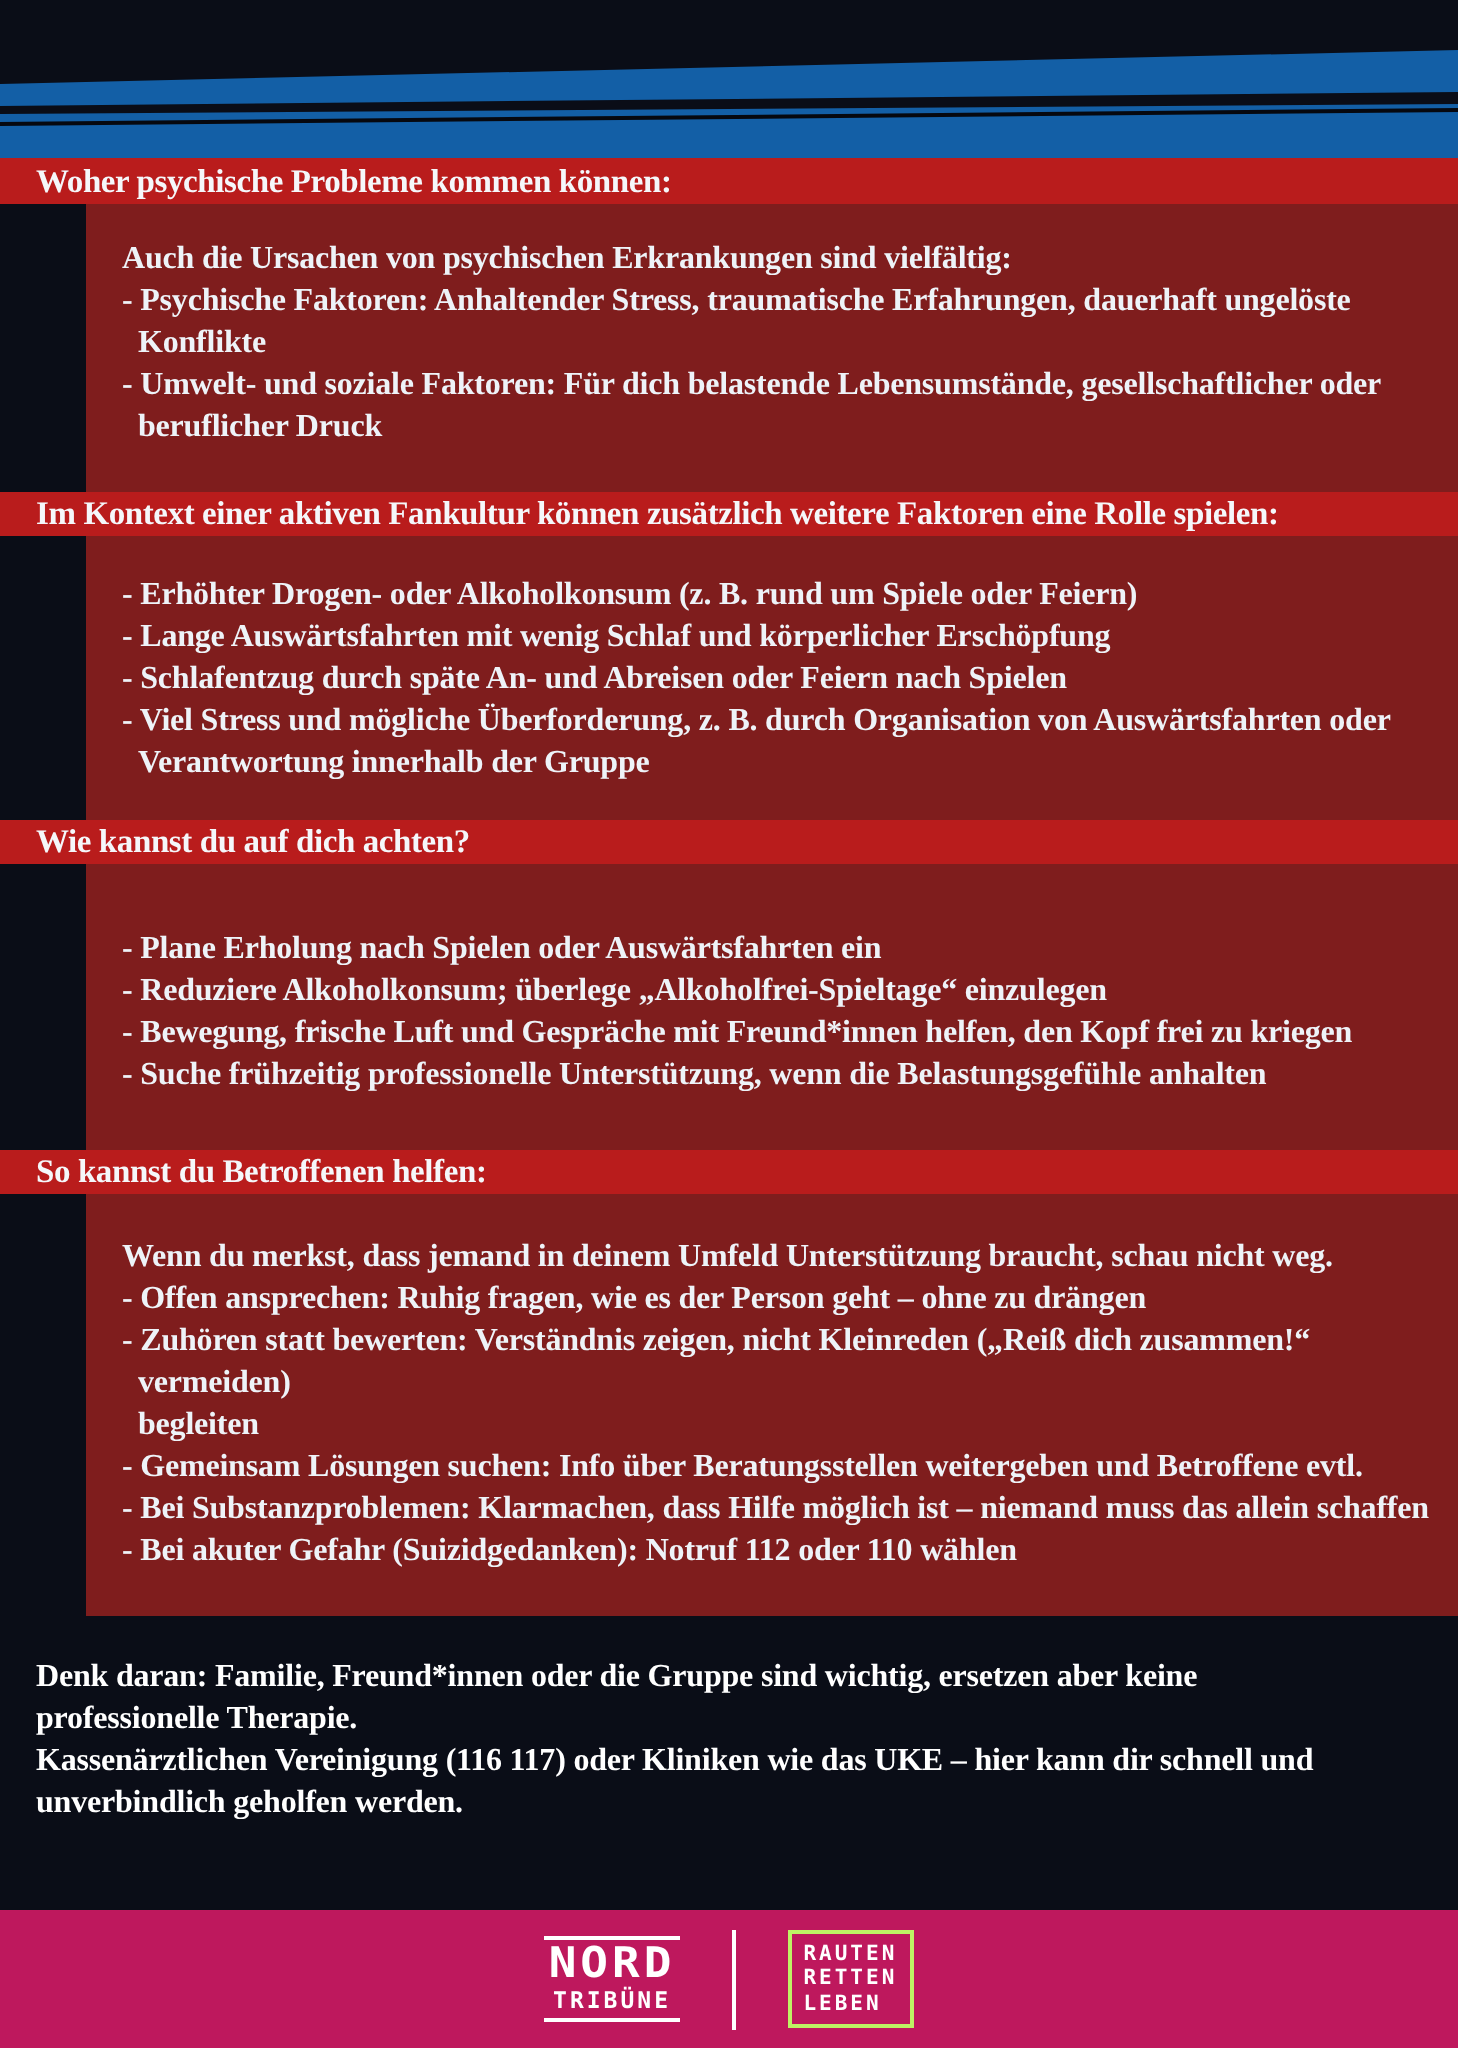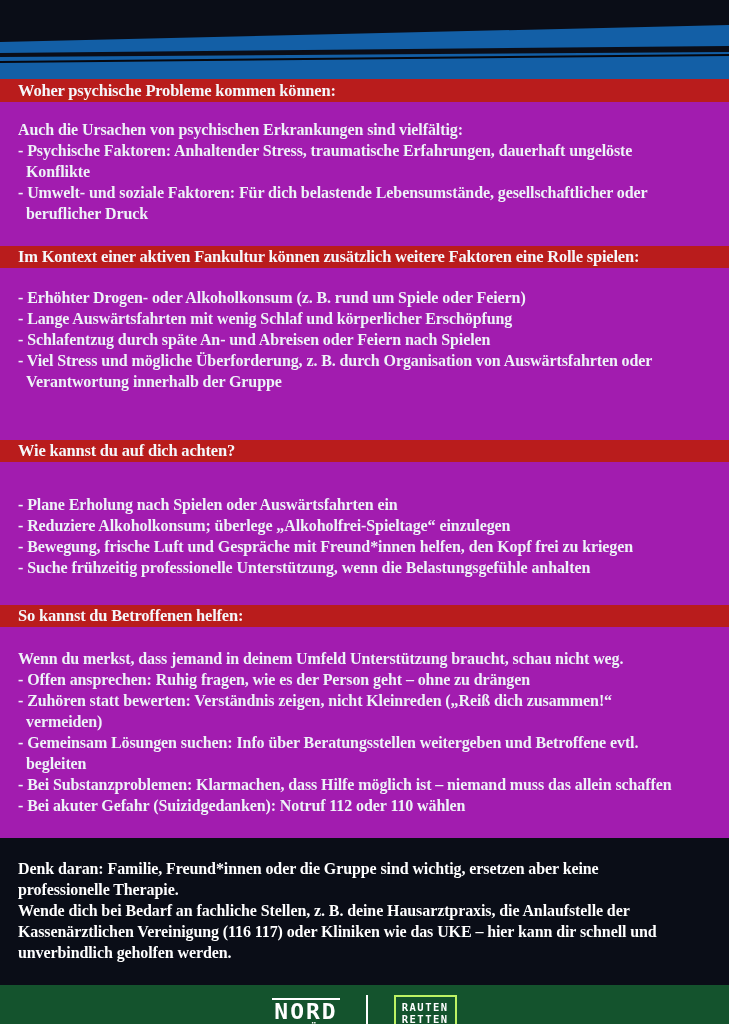--- a/index.html
+++ b/index.html
@@ -25,56 +25,57 @@
   .bar h2{
     margin:0;
     font-size:16.5px;
     font-weight:700;
     letter-spacing:-0.2px;
     color:#f5f7fa;
     white-space:nowrap;
   }
   
   .body{
-    background:#a21caf;
+    background:#7f1d1d;
     padding:0 16px 0 18px;
     box-sizing:border-box;
     overflow:hidden;
     color:#eef3f8;
     font-size:16px;
     font-weight:700;
     letter-spacing:-0.1px;
+    margin-left:43px;
   }
   .body .line{
     line-height:21px;
     white-space:nowrap;
   }
   .body .line.cont{padding-left:8px;}
   .b1{height:144px;padding-top:17px;}
-  .b2{height:172px;padding-top:19px;}
+  .b2{height:142px;padding-top:19px;}
   .b3{height:143px;padding-top:32px;}
   .b4{height:211px;padding-top:21px;}
   .bar2{height:22px;align-items:center;}
   
   .note{
     height:147px;
     background:#0a0d17;
     padding:20px 16px 0 18px;
     box-sizing:border-box;
     overflow:hidden;
     color:#ffffff;
     font-size:16px;
     font-weight:700;
     letter-spacing:-0.1px;
   }
   .note .line{line-height:21px;white-space:nowrap;}
   
   .footer{
     height:69px;
-    background:#14532d;
+    background:#be185d;
     display:flex;align-items:center;justify-content:center;
     gap:26px;
     box-sizing:border-box;
     overflow:hidden;
   }
   .logo-font{font-family:"DejaVu Sans Mono",monospace;font-weight:700;color:#ffffff;}
   .nord-logo{
     border-top:2px solid #ffffff;
     border-bottom:2px solid #ffffff;
     padding:1px 2px 2px 2px;
@@ -147,30 +148,29 @@
   </div>
 
   <div class="bar bar2">
     <h2>So kannst du Betroffenen helfen:</h2>
   </div>
   <div class="body b4">
     <div class="line">Wenn du merkst, dass jemand in deinem Umfeld Unterstützung braucht, schau nicht weg.</div>
     <div class="line">- Offen ansprechen: Ruhig fragen, wie es der Person geht – ohne zu drängen</div>
     <div class="line">- Zuhören statt bewerten: Verständnis zeigen, nicht Kleinreden („Reiß dich zusammen!“</div>
     <div class="line cont">vermeiden)</div>
+    <div class="line cont">begleiten</div>
     <div class="line">- Gemeinsam Lösungen suchen: Info über Beratungsstellen weitergeben und Betroffene evtl.</div>
-    <div class="line cont">begleiten</div>
     <div class="line">- Bei Substanzproblemen: Klarmachen, dass Hilfe möglich ist – niemand muss das allein schaffen</div>
     <div class="line">- Bei akuter Gefahr (Suizidgedanken): Notruf 112 oder 110 wählen</div>
   </div>
 
   <div class="note">
     <div class="line">Denk daran: Familie, Freund*innen oder die Gruppe sind wichtig, ersetzen aber keine</div>
     <div class="line">professionelle Therapie.</div>
-    <div class="line">Wende dich bei Bedarf an fachliche Stellen, z. B. deine Hausarztpraxis, die Anlaufstelle der</div>
     <div class="line">Kassenärztlichen Vereinigung (116 117) oder Kliniken wie das UKE – hier kann dir schnell und</div>
     <div class="line">unverbindlich geholfen werden.</div>
   </div>
 
   <div class="footer">
     <div class="nord-logo logo-font">
       <span class="nord">NORD</span>
       <span class="tribuene">TRIBÜNE</span>
     </div>
     <div class="logo-divider"></div>

